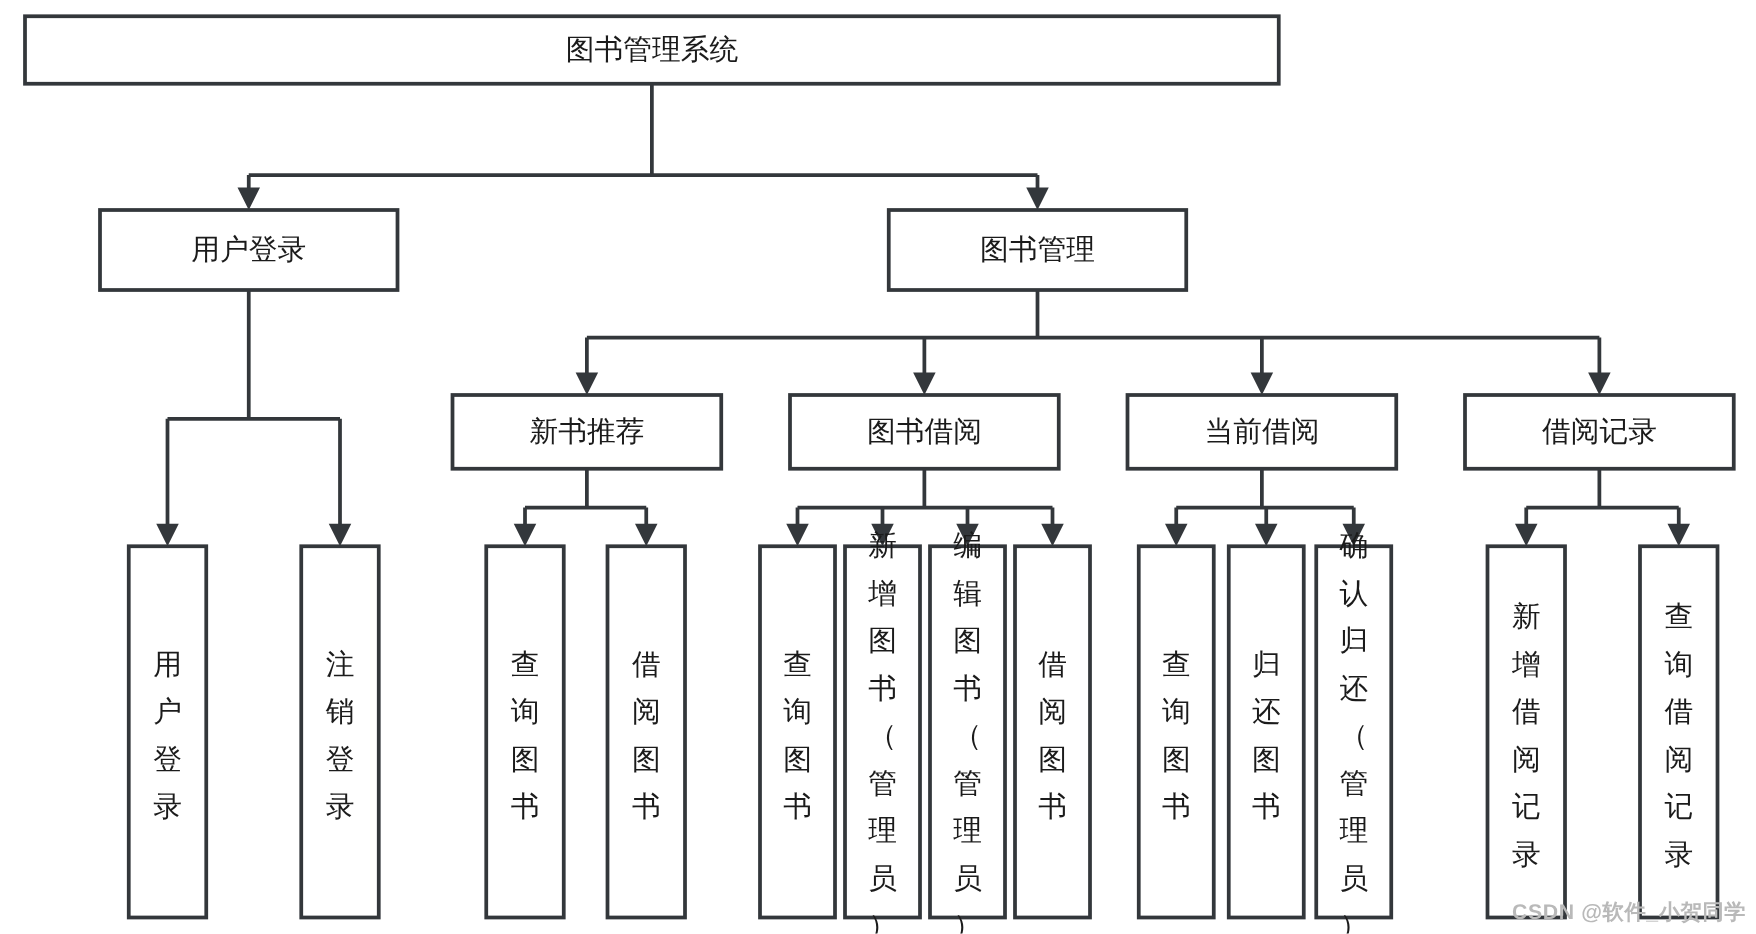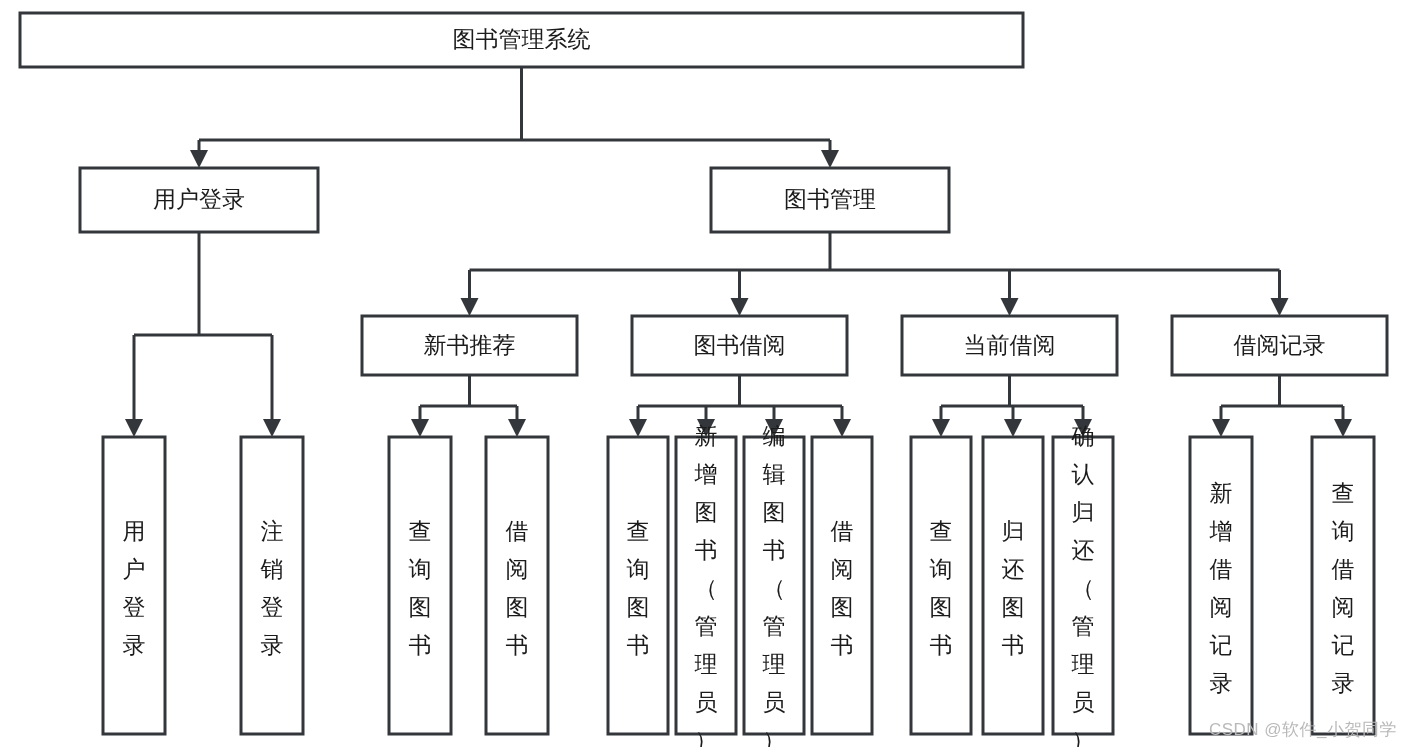--- a/index.html
+++ b/index.html
@@ -50,20 +50,21 @@
   }
   .watermark {
     position: absolute;
     right: 8px;
     bottom: 6px;
     font-family: "Liberation Sans", "DejaVu Sans", sans-serif;
     font-size: 17px;
     color: #b9b9b9;
     letter-spacing: 0.5px;
     white-space: nowrap;
+    font-weight: bold;
   }
 </style>
 </head>
 <body>
 
 <div id="stage">
   <svg id="diagram" viewBox="0 0 1405 747" xmlns="http://www.w3.org/2000/svg">
     <g id="connectors">
         <line x1="521.5" y1="67" x2="521.5" y2="140" class="connector"></line>
         <line x1="199" y1="140" x2="830" y2="140" class="connector"></line>

